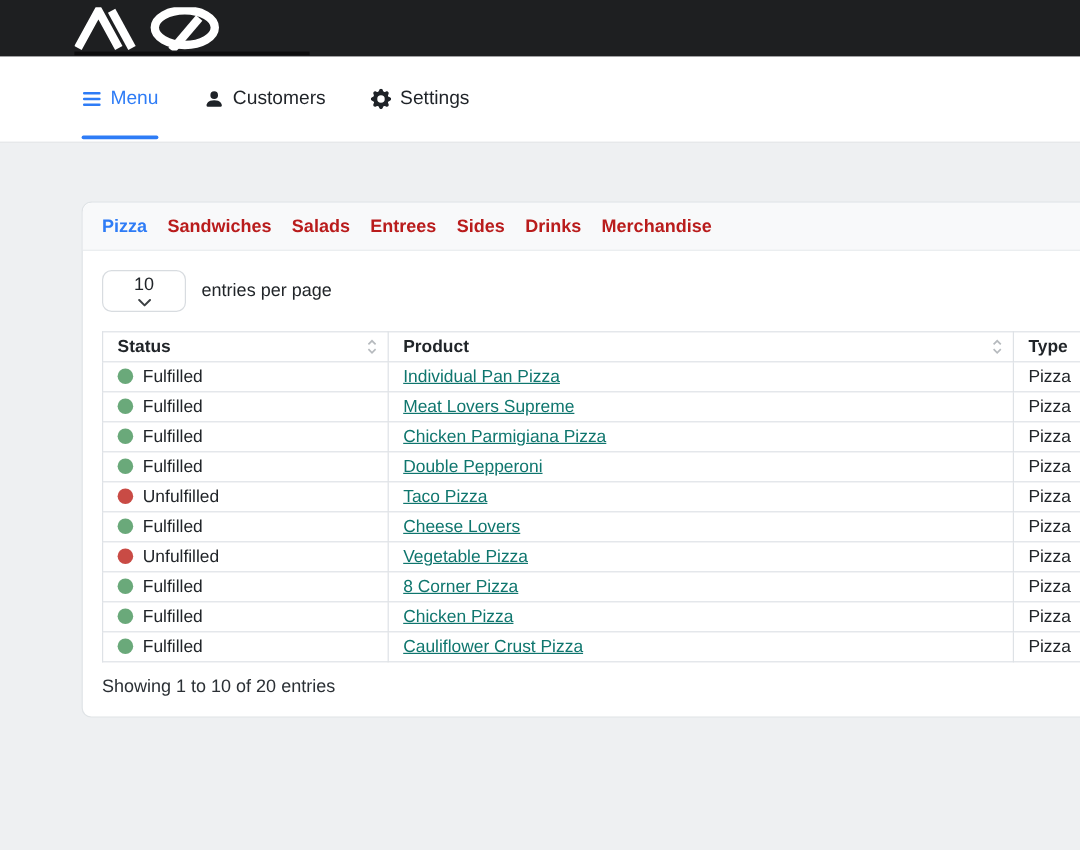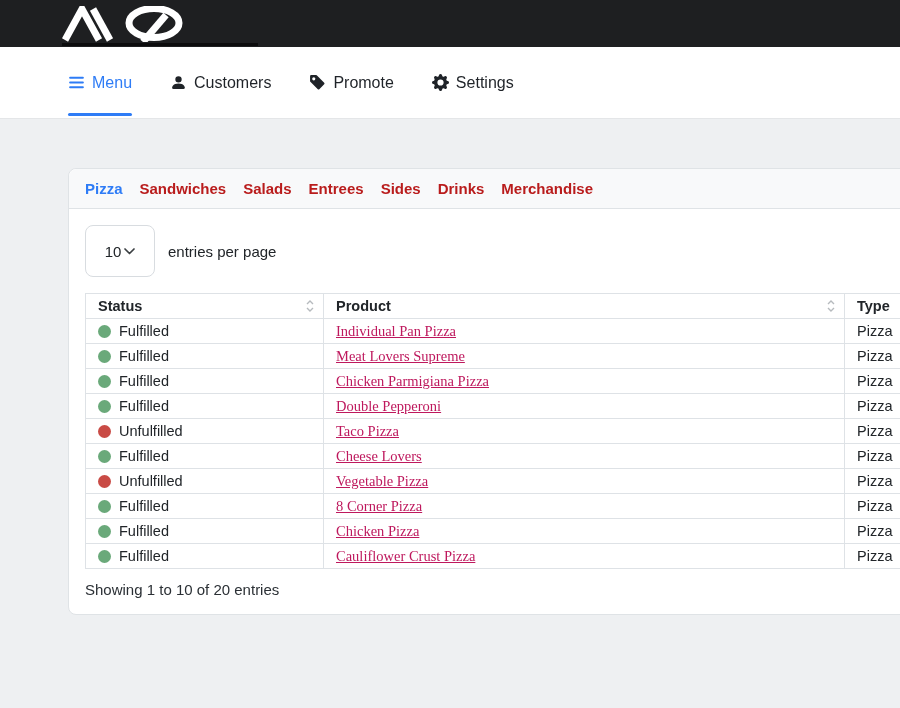--- a/index.html
+++ b/index.html
@@ -26,36 +26,36 @@
   .card { width:952px; background:#ffffff; border:1px solid #dfe3e6; border-radius:8px; }
   .card-header { display:flex; gap:17px; align-items:center; background:#f8f9fa;
                  border-bottom:1px solid #dfe3e6; border-radius:8px 8px 0 0;
                  padding:11px 16px; }
   .tab { font-size:15px; font-weight:700; color:#b91c1c; text-decoration:none; cursor:pointer; }
   .tab.active { color:#2e7cf6; }
   .card-body { padding:16px; }
 
   
   .entries-row { display:flex; align-items:center; gap:13px; margin-bottom:16px; font-size:15px; }
-  .select-box { width:70px; height:52px; border:1px solid #d8dce0; border-radius:8px;
+  .select-box { width:70px; height:35px; border:1px solid #d8dce0; border-radius:8px;
                 background:#fff; display:flex; align-items:center; justify-content:center;
-                gap:3px; font-size:15px; cursor:pointer; }
+                gap:3px; font-size:15px; cursor:pointer;flex-direction:column; }
 
   
   table { border-collapse:collapse; width:920px; table-layout:fixed; }
   th, td { border:1px solid #dee2e6; padding:3px 12px; font-size:14.5px;
            line-height:18px; text-align:left; vertical-align:middle; }
   th { font-weight:700; position:relative; }
   col.c-status { width:238px; } col.c-product { width:521px; } col.c-type { width:161px; }
   .sort-ic { position:absolute; right:9px; top:50%; transform:translateY(-50%); line-height:0; }
   .dot { display:inline-block; width:13px; height:13px; border-radius:50%;
          margin-right:8px; vertical-align:-2px; }
   .dot-fulfilled { background:#6aa97a; }
   .dot-unfulfilled { background:#c94b45; }
-  .product-link { color:#be185d; text-decoration:underline; cursor:pointer;font-family:Liberation Serif, serif; }
+  .product-link { color:#0f766e; text-decoration:underline; cursor:pointer; }
 
   .table-footer { margin-top:12px; font-size:15px; color:#2b3035; }
 </style>
 </head>
 <body>
 
 <header class="topbar">
   <div class="logo">
     <svg width="180" height="36" viewBox="0 0 180 36">
       <g stroke="#ffffff" stroke-width="7" fill="none">
@@ -78,28 +78,20 @@
     </span>
     <span>Menu</span>
   </a>
   <a class="nav-item">
     <span class="nav-ic">
       <svg width="17" height="17" viewBox="0 0 16 16" fill="currentColor">
           <path d="M3 14s-1 0-1-1 1-4 6-4 6 3 6 4-1 1-1 1H3zm5-6a3 3 0 1 0 0-6 3 3 0 0 0 0 6z"></path>
         </svg>
     </span>
     <span>Customers</span>
-  </a>
-  <a class="nav-item">
-    <span class="nav-ic">
-      <svg width="17" height="17" viewBox="0 0 16 16" fill="currentColor">
-          <path d="M2 1a1 1 0 0 0-1 1v4.586a1 1 0 0 0 .293.707l7 7a1 1 0 0 0 1.414 0l4.586-4.586a1 1 0 0 0 0-1.414l-7-7A1 1 0 0 0 6.586 1H2zm4 3.5a1.5 1.5 0 1 1-3 0 1.5 1.5 0 0 1 3 0z"></path>
-        </svg>
-    </span>
-    <span>Promote</span>
   </a>
   <a class="nav-item">
     <span class="nav-ic">
       <svg width="17" height="17" viewBox="0 0 16 16" fill="currentColor">
           <path d="M9.405 1.05c-.413-1.4-2.397-1.4-2.81 0l-.1.34a1.464 1.464 0 0 1-2.105.872l-.31-.17c-1.283-.698-2.686.705-1.987 1.987l.169.311c.446.82.023 1.841-.872 2.105l-.34.1c-1.4.413-1.4 2.397 0 2.81l.34.1a1.464 1.464 0 0 1 .872 2.105l-.17.31c-.698 1.283.705 2.686 1.987 1.987l.311-.169a1.464 1.464 0 0 1 2.105.872l.1.34c.413 1.4 2.397 1.4 2.81 0l.1-.34a1.464 1.464 0 0 1 2.105-.872l.31.17c1.283.698 2.686-.705 1.987-1.987l-.169-.311a1.464 1.464 0 0 1 .872-2.105l.34-.1c1.4-.413 1.4-2.397 0-2.81l-.34-.1a1.464 1.464 0 0 1-.872-2.105l.17-.31c.698-1.283-.705-2.686-1.987-1.987l-.311.169a1.464 1.464 0 0 1-2.105-.872l-.1-.34zM8 10.93a2.929 2.929 0 1 1 0-5.86 2.929 2.929 0 0 1 0 5.858z"></path>
         </svg>
     </span>
     <span>Settings</span>
   </a>
 </nav>

